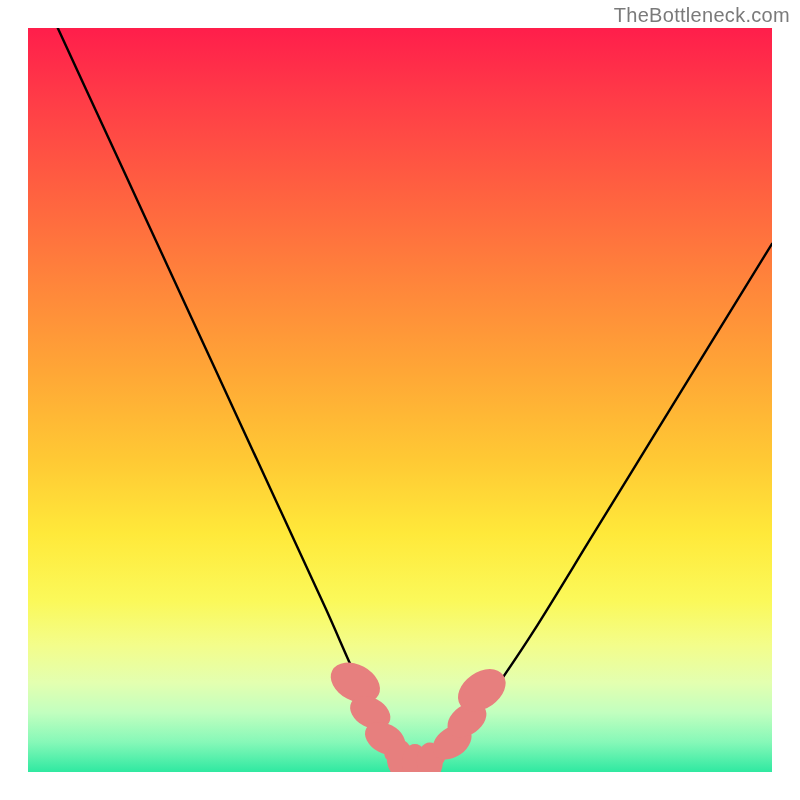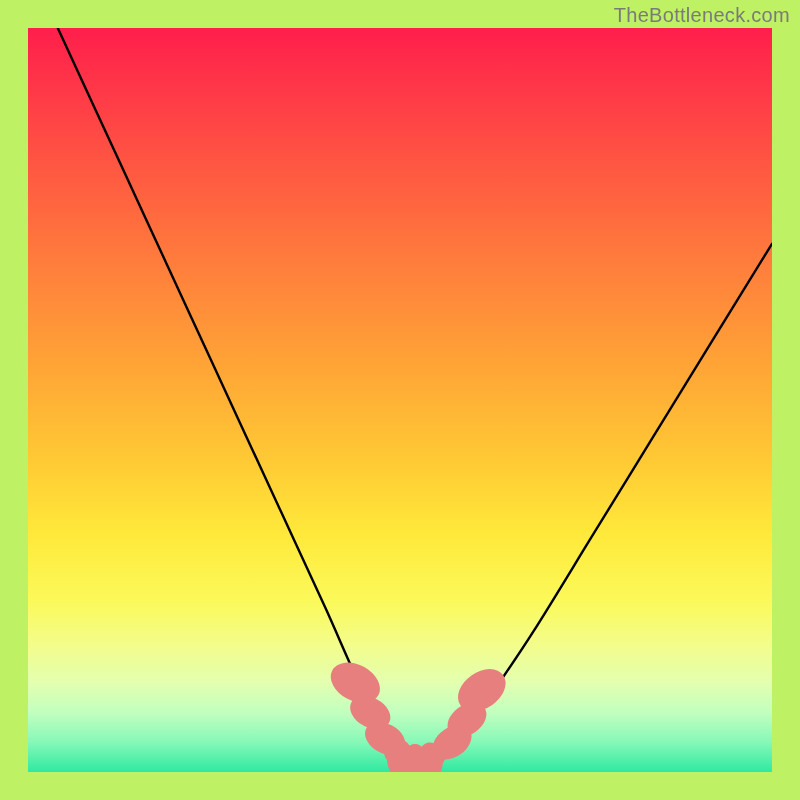--- a/index.html
+++ b/index.html
@@ -10,21 +10,21 @@
     background: #000;
     overflow: hidden;
     font-family: Arial, Helvetica, sans-serif;
   }
   .frame {
     position: absolute;
     top: 0;
     left: 0;
     width: 800px;
     height: 800px;
-    background: #bef264;
+    background: #ffffff;
   }
   .plot {
     position: absolute;
     top: 28px;
     left: 28px;
     width: 744px;
     height: 744px;
     background: linear-gradient(
       to bottom,
       #ff1e4b 0%,

